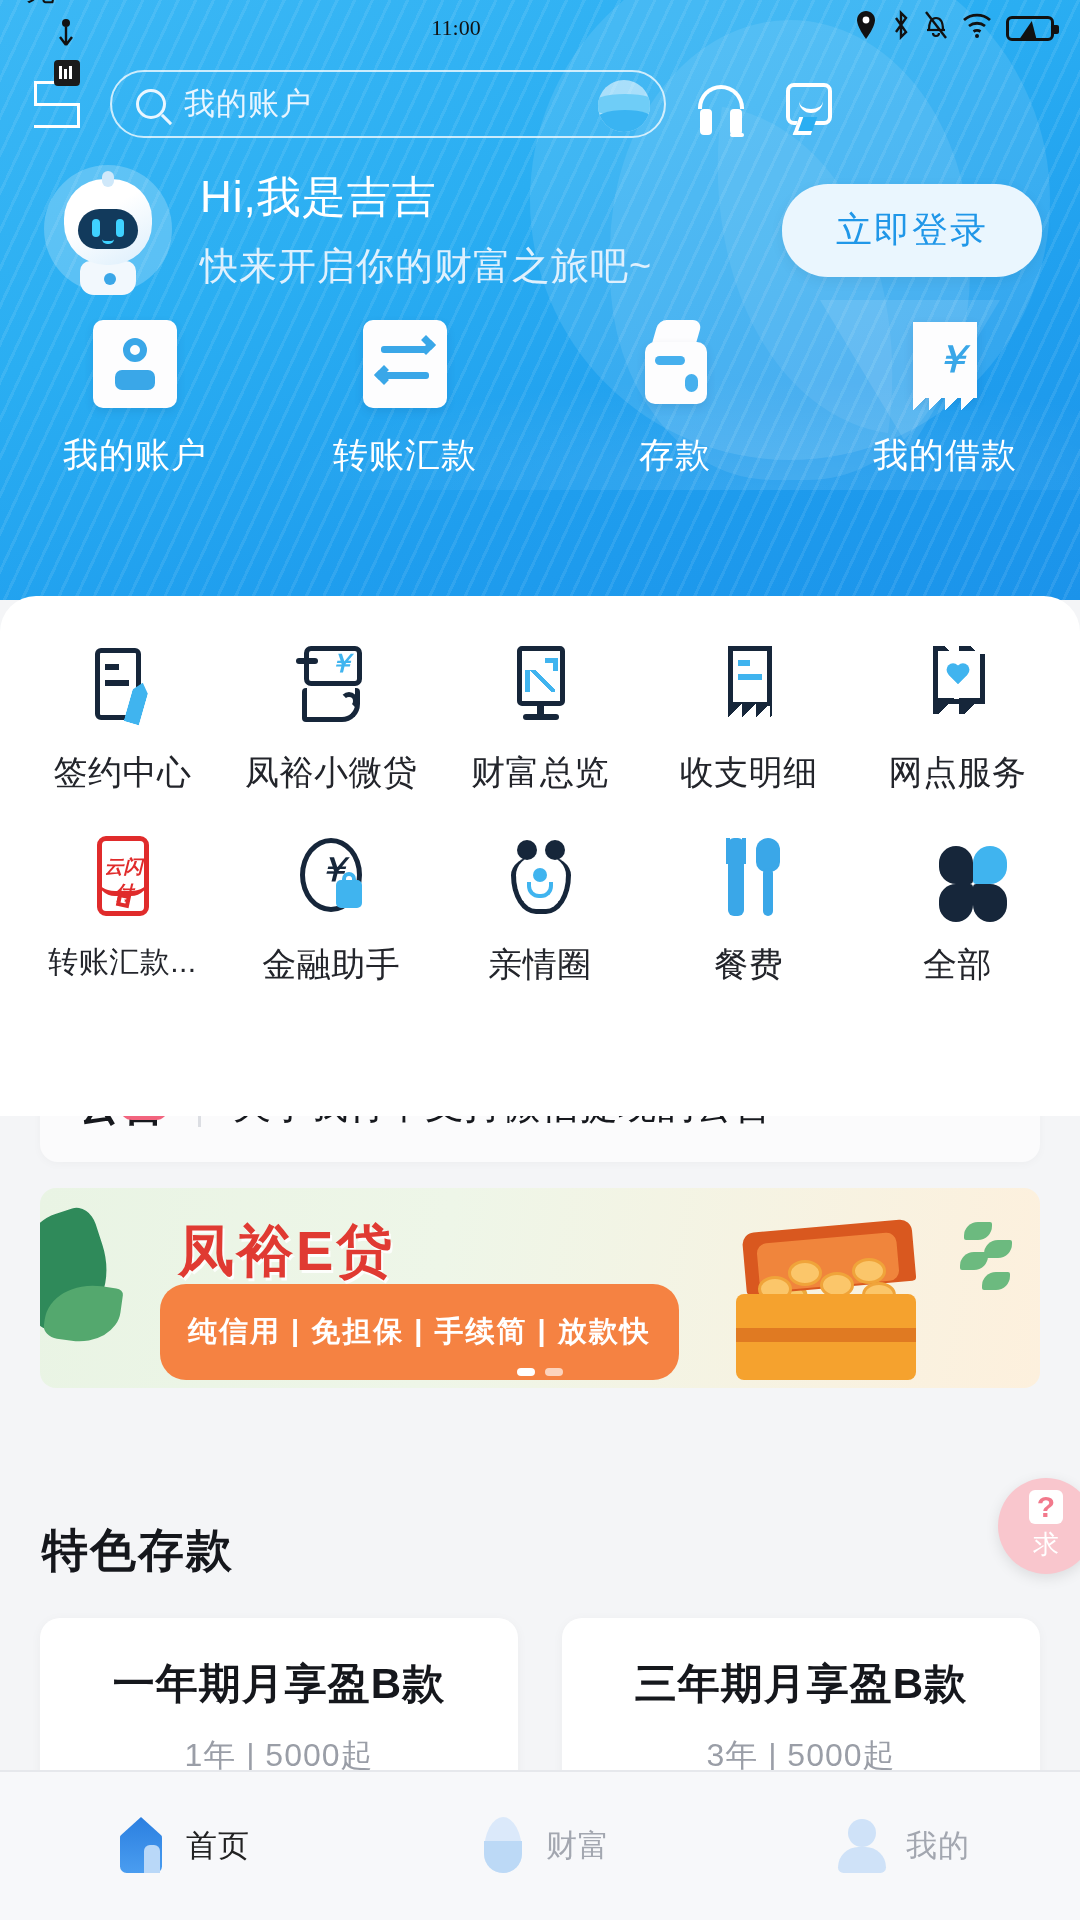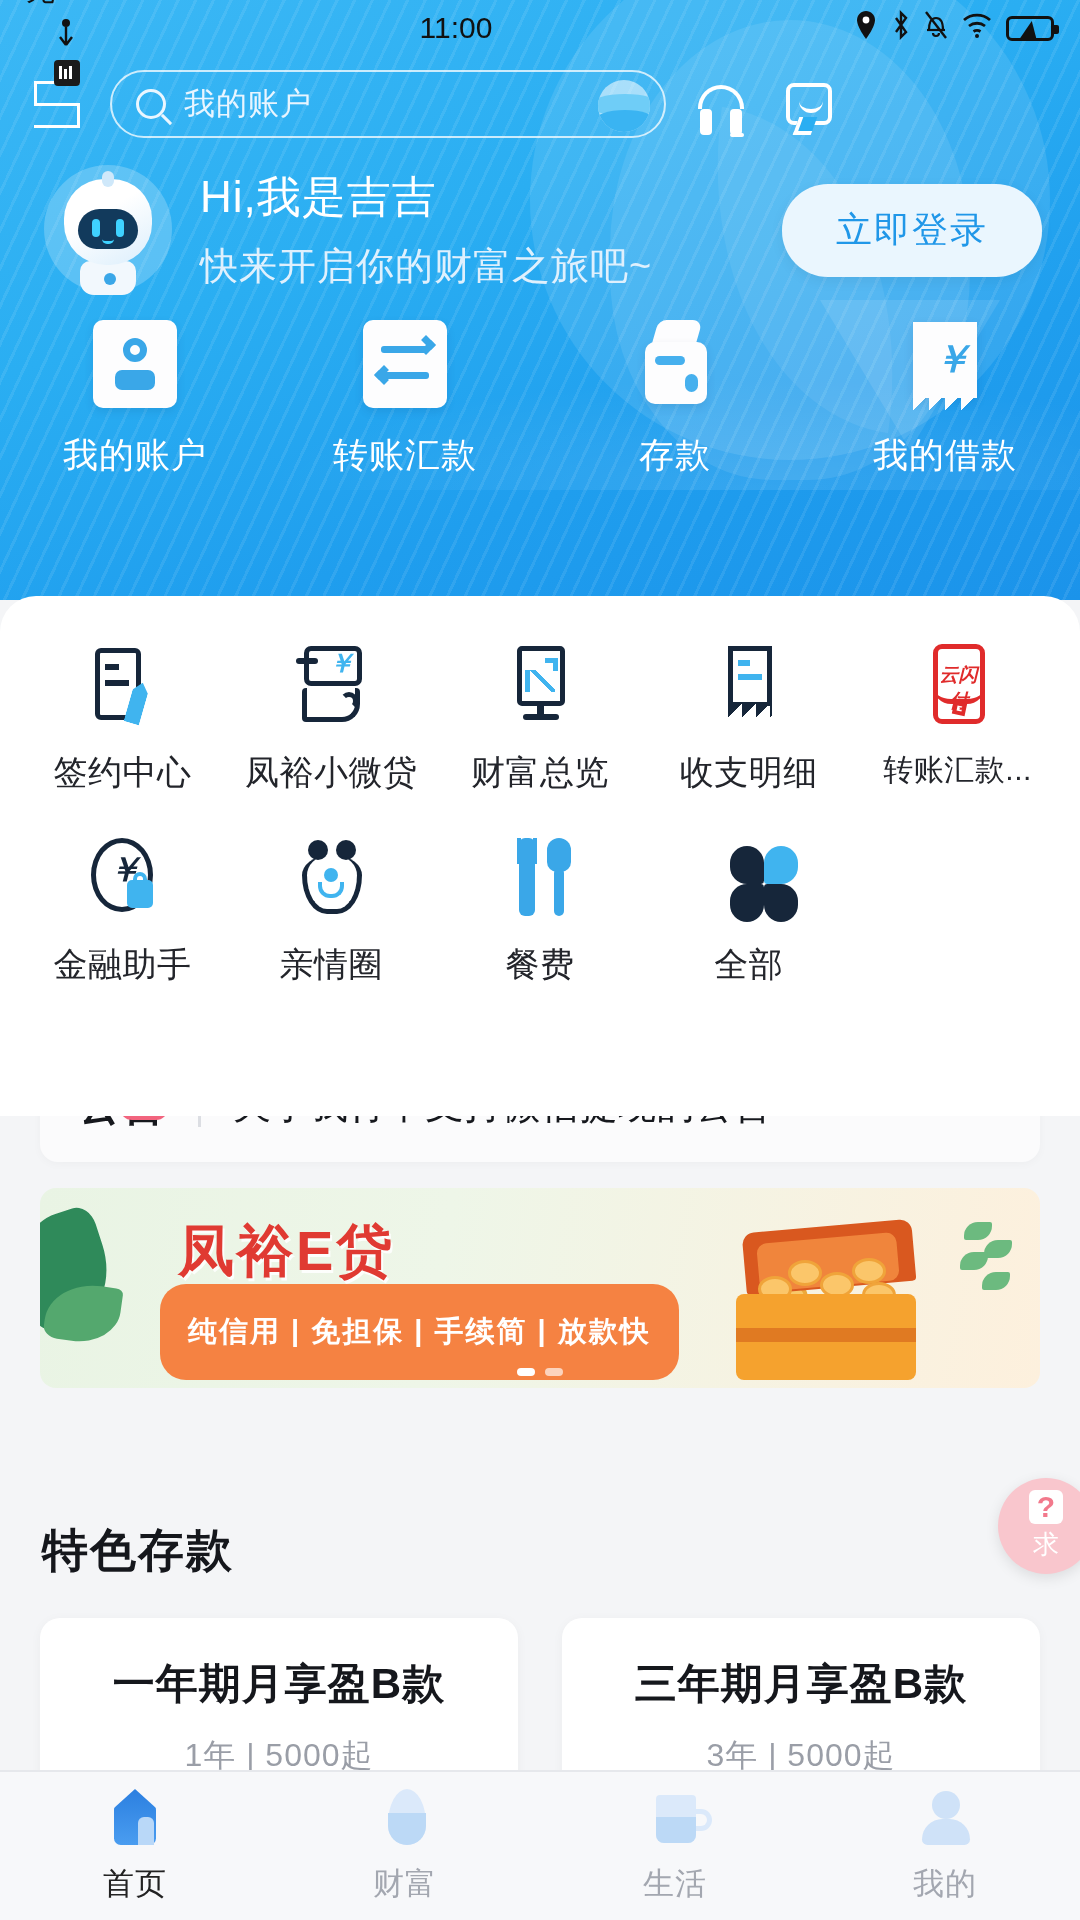--- a/index.html
+++ b/index.html
@@ -49,21 +49,21 @@
 
   
   .statusbar{
     position:absolute; top:0; left:0; width:1080px; height:56px;
     display:flex; align-items:center; padding:0 26px; color:#111;
     font-size:27px; z-index:10;
   }
   .sb-left{ display:flex; align-items:center; gap:7px;flex-direction:column; }
   .sb-carrier{ font-size:29px; font-weight:400; letter-spacing:.5px;}
   .sb-center{ position:absolute; left:0; width:912px; text-align:center;
-              font-size:30px; font-weight:500; pointer-events:none;}
+              font-size:22px; font-weight:500; pointer-events:none;font-family:Liberation Serif, serif;}
   .sb-right{ margin-left:auto; display:flex; align-items:center; gap:13px; z-index:2;}
   .ic{ display:inline-block; }
   .usb-chip{width:26px;height:26px;background:#1b1b1b;border-radius:4px;position:relative;}
   .usb-chip:after{content:"";position:absolute;left:5px;top:6px;width:14px;height:13px;
     background:
       linear-gradient(#fff,#fff) 0 0/3px 13px no-repeat,
       linear-gradient(#fff,#fff) 5px 3px/3px 10px no-repeat,
       linear-gradient(#fff,#fff) 10px 0/3px 13px no-repeat;}
   .batt{width:48px;height:25px;border:3px solid #111;border-radius:6px;position:relative;}
   .batt:after{content:"";position:absolute;right:-8px;top:6px;width:5px;height:9px;background:#111;border-radius:0 2px 2px 0;}
@@ -319,21 +319,21 @@
   .prod{ flex:1; background:#fff; border-radius:20px; padding:38px 0 30px; text-align:center;
     box-shadow:0 2px 12px rgba(0,0,0,.04); cursor:pointer;}
   .prod-n{ font-size:42px; font-weight:700; color:#15171c; letter-spacing:1px;}
   .prod-m{ font-size:32px; color:#9a9ea7; margin-top:22px; letter-spacing:1px;}
 
   
   .tabbar{
     position:absolute; bottom:0; left:0; width:1080px; height:150px; background:#f7f8fa;
     border-top:2px solid #e6e8ec; display:flex; z-index:30;
   }
-  .tab{ flex:1; display:flex; flex-direction:column; align-items:center; justify-content:center;
+  .tab{ flex:1; display:flex; align-items:center; justify-content:center;
     cursor:pointer; gap:14px;}
   .tab-ic{ width:62px;height:62px;position:relative;}
   .tab-lb{ font-size:31px; color:#a3a7b0; letter-spacing:1px;}
   .tab.active .tab-lb{ color:#222; }
   
   .ti-home{position:absolute;left:10px;top:2px;width:42px;height:56px;
     background:linear-gradient(#2b7fe0,#4a9df0); border-radius:22px 22px 7px 7px;
     clip-path:polygon(50% 0,100% 34%,100% 100%,0 100%,0 34%);}
   .ti-home i{position:absolute;left:24px;top:28px;width:16px;height:28px;background:#b9d8f8;border-radius:6px 6px 0 0;}
   
@@ -529,20 +529,29 @@
     <div class="gitem">
       <div class="gico g3">
         <i class="tag"></i>
           <i class="zz"></i>
           <i class="l1"></i>
           <i class="l2"></i>
       </div>
       <div class="glabel">收支明细</div>
     </div>
 
+    <div class="gitem">
+      <div class="gico g5">
+        <i class="bm"></i>
+          <i class="tp"></i>
+          <i class="bt"></i>
+          <i class="hrt"></i>
+      </div>
+      <div class="glabel">网点服务</div>
+    </div>
 
     <div class="gitem">
       <div class="gico g6">
         <i class="box"></i>
           <i class="txt">云闪付</i>
           <i class="curve"></i>
           <i class="sq"></i>
       </div>
       <div class="glabel sm">转账汇款...</div>
     </div>
@@ -668,28 +677,19 @@
   </div>
   <div class="tab">
     <div class="tab-ic">
         <span class="ti-drop">
           <i></i>
         </span>
       </div>
     <div class="tab-lb">财富</div>
   </div>
   <div class="tab">
-    <div class="tab-ic">
-        <span class="ti-cup">
-          <i></i>
-          <b></b>
-        </span>
-      </div>
-    <div class="tab-lb">生活</div>
-  </div>
-  <div class="tab">
     <div class="tab-ic ti-me">
         <span class="hd"></span>
         <span class="bd"></span>
       </div>
     <div class="tab-lb">我的</div>
   </div>
 </div>
 
 </body></html>

